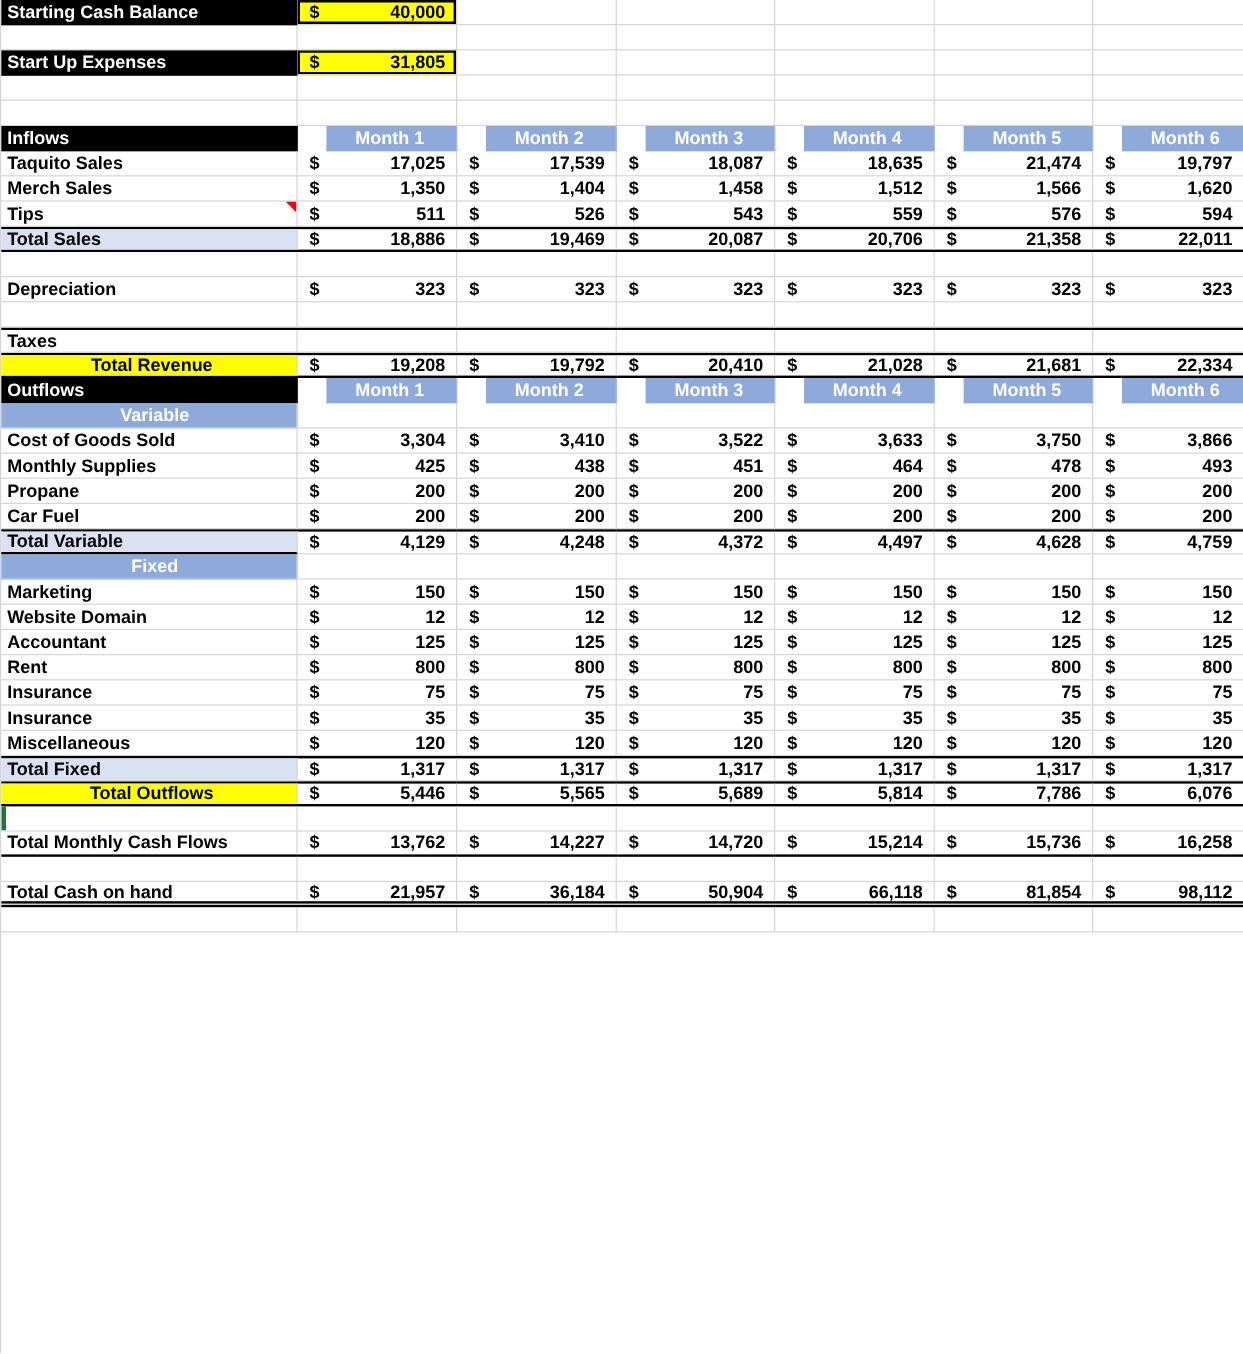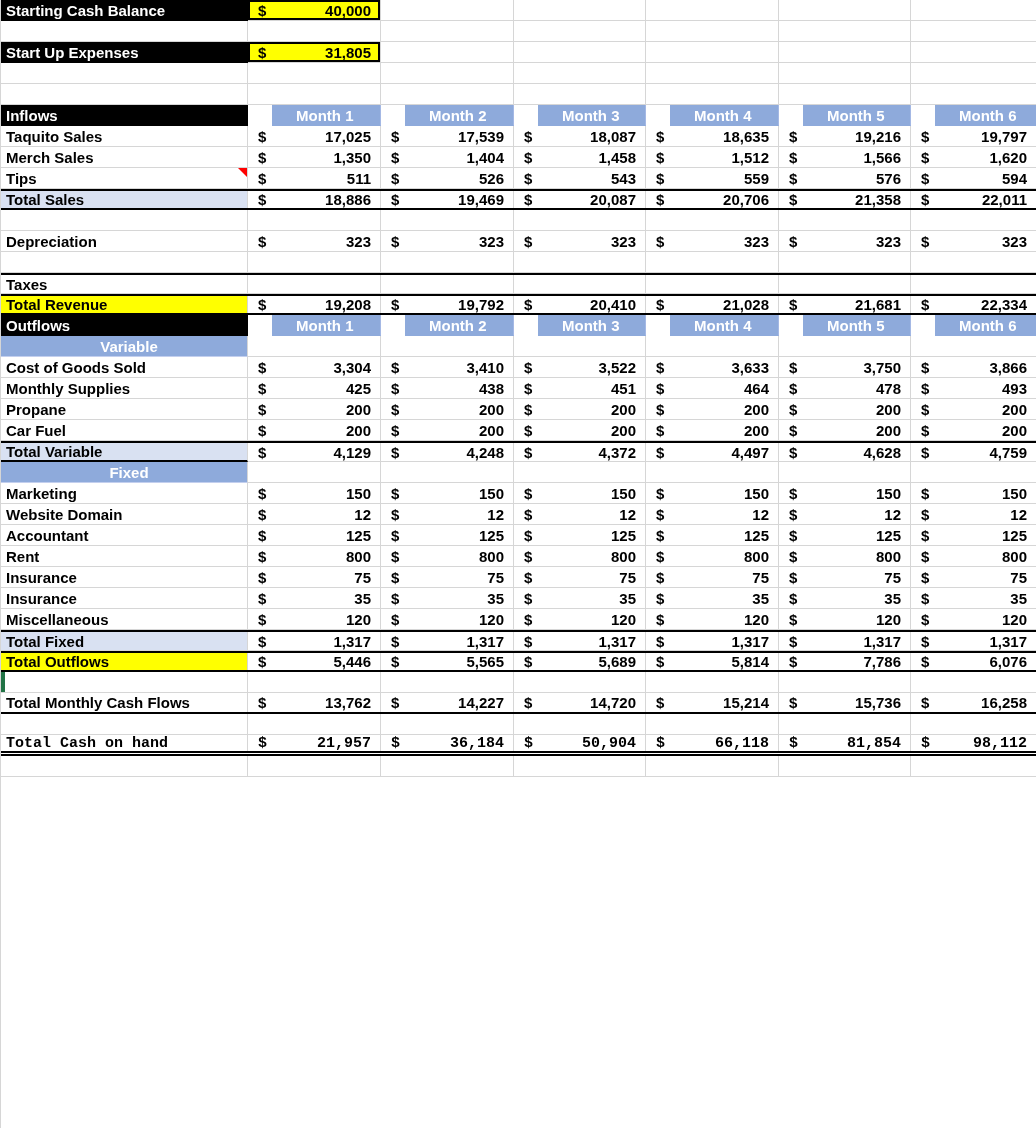--- a/index.html
+++ b/index.html
@@ -8,32 +8,32 @@
     font-family:"Liberation Sans",sans-serif;font-weight:700;color:#000;
     border-left:1px solid var(--grid);
   }
   .row{
     display:grid;
     grid-template-columns:247px 133px 133px 132px 133px 132px 126px;
     height:21px;box-sizing:border-box;
   }
   .row.bt{border-top:2px solid #000;}
   .row.bb{border-bottom:2px solid #000;}
-  .row.bbd{border-bottom:5px double #000;font-family:Liberation Mono, monospace;}
+  .row.bbd{border-bottom:5px double #000;}
   .row.bb .cell,.row.bbd .cell{border-bottom:none;}
   .cell{
     box-sizing:border-box;position:relative;display:flex;align-items:center;
     border-right:1px solid var(--grid);border-bottom:1px solid var(--grid);
     font-size:15px;overflow:hidden;white-space:nowrap;
   }
   .label{padding-left:5px;}
   .black{background:var(--black);color:#fff;border-right-color:#000;border-bottom-color:#000;}
   .blue-chip{background:var(--blue);color:#fff;padding-left:10px;border-bottom-color:#c3cfee;justify-content:center;}
   .lav{background:var(--lav);}
-  .yellow{background:var(--yellow);}
+  .yellow{background:var(--yellow);justify-content:center;}
   .month{background:var(--blue);color:#fff;padding-left:24px;border-right-color:#a4b8e4;border-bottom-color:var(--blue);margin-left:24px;}
   .money{justify-content:space-between;padding:0 9px 0 10px;}
   .kv-val{background:var(--yellow);box-shadow:inset 0 0 0 2px #000;}
   .lb{border-bottom:2px solid #000;}
   .comment-tri{
     position:absolute;top:0;right:0;width:0;height:0;
     border-top:9px solid var(--red);border-left:9px solid transparent;
   }
   .green-accent{position:absolute;left:0;top:0;width:4px;height:100%;background:var(--green);}
 </style>
@@ -122,21 +122,21 @@
       <div class="cell money">
         <span class="cur">$</span>
         <span class="val">18,087</span>
       </div>
       <div class="cell money">
         <span class="cur">$</span>
         <span class="val">18,635</span>
       </div>
       <div class="cell money">
         <span class="cur">$</span>
-        <span class="val">19,216</span>
+        <span class="val">21,474</span>
       </div>
       <div class="cell money">
         <span class="cur">$</span>
         <span class="val">19,797</span>
       </div>
     </div>
     <div class="row">
       <div class="cell label plain">
         <span class="t">Merch Sales</span>
       </div>

